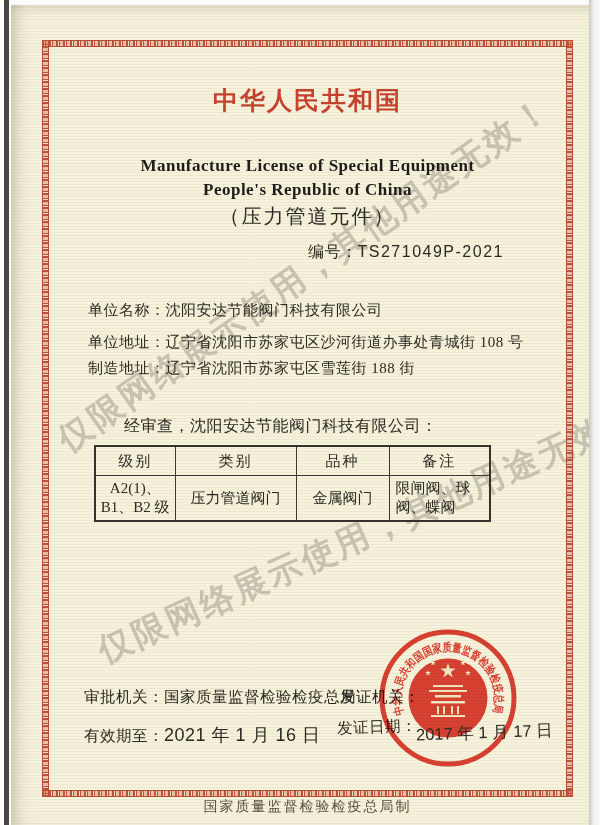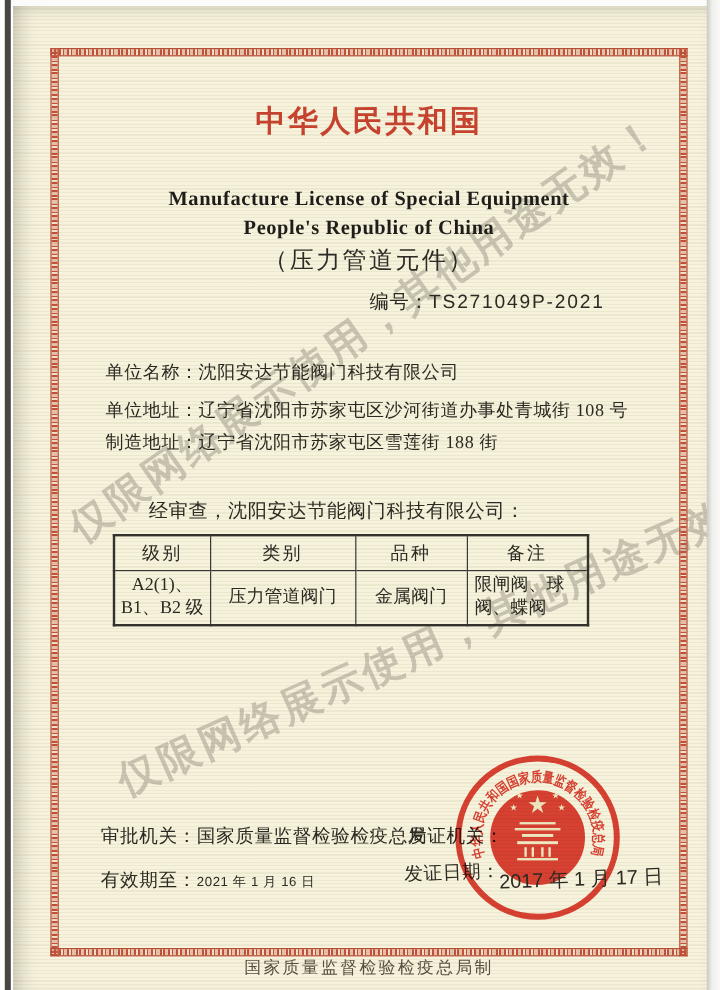--- a/index.html
+++ b/index.html
@@ -62,21 +62,21 @@
   .scope-table th,.scope-table td{border:1px solid #3a3832;padding:2px 4px;font-weight:normal;}
   .scope-table{border:2px solid #34322c;}
   .scope-table th{height:24px;letter-spacing:2px;}
   .scope-table td{height:40px;text-align:center;line-height:1.25;}
   .scope-table td.remarks{text-align:left;padding-left:6px;}
   .c1{width:80px;} .c2{width:121px;} .c3{width:93px;} .c4{width:101px;}
   
   .foot-row{font-size:15.5px;letter-spacing:0.5px;}
   .approval-row{left:84px;top:687px;}
   .valid-row{left:84px;top:723px;}
-  .valid-row .num{font-family:"Liberation Sans",sans-serif;font-size:11px;margin-top:28px;}
+  .valid-row .num{font-family:"Liberation Sans",sans-serif;font-size:18px;margin-top:28px;}
   .issue-org-row{left:340px;top:687px;}
   .issue-date-label{left:337px;top:717px;transform:rotate(-2deg);}
   .issue-date-value{left:416px;top:722px;font-family:"Liberation Sans",sans-serif;
     font-size:16.5px;transform:rotate(-2deg);z-index:6;}
   .footer-note{top:798px;font-size:14px;color:#55503f;letter-spacing:2px;z-index:4;}
   
   .seal{position:absolute;left:377px;top:627px;width:142px;height:142px;z-index:5;
     mix-blend-mode:multiply;opacity:0.92;}
 </style>
 </head>

